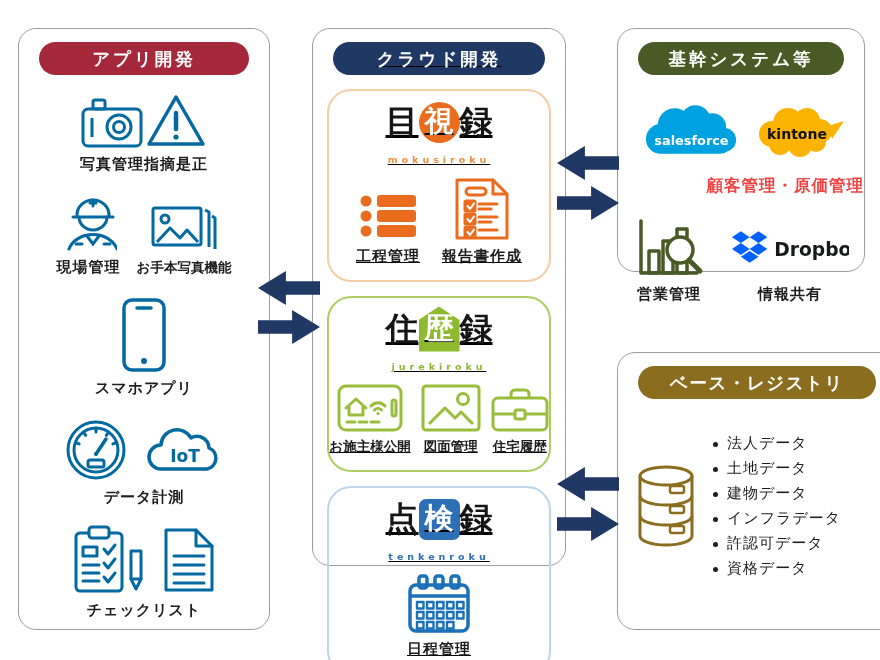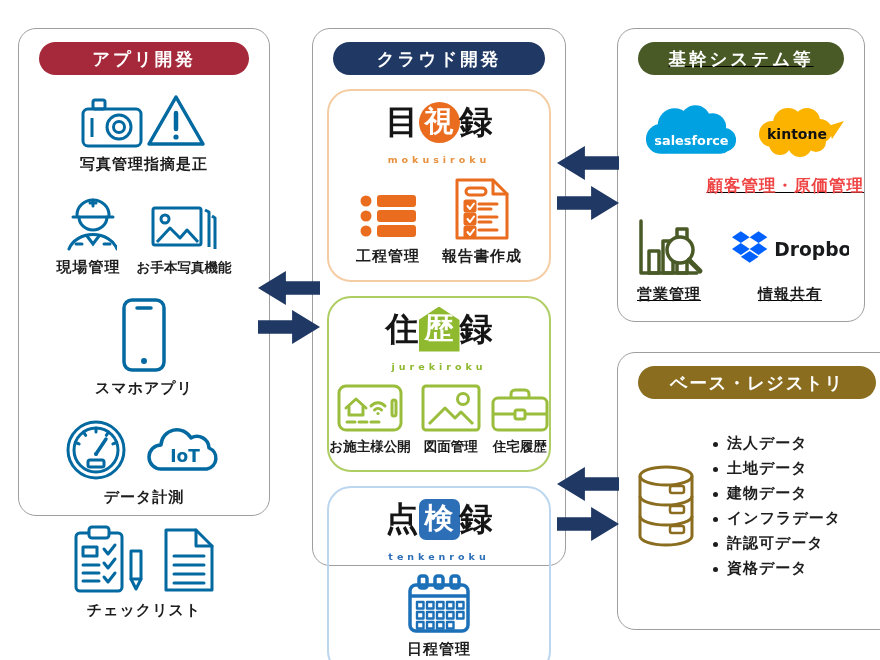--- a/index.html
+++ b/index.html
@@ -1,21 +1,21 @@
 <!DOCTYPE html>
 <html><head>
 <meta charset="utf-8">
 <style>
   html,body{margin:0;padding:0;background:#fff;}
   body{font-family:"DejaVu Sans","Liberation Sans",sans-serif;}
   .canvas{position:relative;width:880px;height:660px;background:#fff;overflow:hidden;}
   .panel{position:absolute;background:#fff;border:1.6px solid #9e9e9e;border-radius:18px;box-sizing:border-box;}
-  #panel-left{left:18px;top:28px;width:252px;height:488px;}
-  #panel-center{left:312px;top:28px;width:254px;height:538px;}
-  #panel-right-top{left:617px;top:28px;width:248px;height:294px;text-decoration:underline;}
+  #panel-left{left:18px;top:28px;width:252px;height:602px;}
+  #panel-center{left:312px;top:28px;width:254px;height:538px;text-decoration:underline;}
+  #panel-right-top{left:617px;top:28px;width:248px;height:244px;}
   #panel-right-bottom{left:617px;top:352px;width:280px;height:278px;}
   .pill{height:33px;border-radius:18px;color:#fff;font-weight:bold;font-size:17.5px;
         display:flex;align-items:center;justify-content:center;letter-spacing:3px;margin:13px 20px 0;}
   .pill.red{background:#A5293A;}
   .pill.navy{background:#1F3864;}
   .pill.green{background:#4A5A26;}
   .pill.gold{background:#8A6D1E;letter-spacing:1.5px;}
   
   .arrow{position:absolute;width:62px;height:34px;background:#1F3864;}
   .arrow.left{clip-path:polygon(0 50%,45% 0,45% 30%,100% 30%,100% 70%,45% 70%,45% 100%);}
@@ -51,21 +51,21 @@
   .dgreen-ic{color:#4A5A26;}
   .gold-ic{color:#8A6D1E;}
   
   .rt-row1{display:flex;justify-content:center;align-items:center;gap:10px;margin-top:24px;height:64px;}
   .rt-caption{text-align:right;font-size:16.5px;font-weight:bold;color:#ef4444;margin-top:12px;letter-spacing:1px;}
   .rt-row2{display:flex;justify-content:center;align-items:flex-end;gap:26px;margin-top:20px;}
   .rt-row2 .icon{height:62px;display:flex;align-items:center;justify-content:center;}
   
   .reg-body{display:flex;align-items:center;gap:14px;margin-top:32px;padding:0 14px 0 18px;}
   .reg-list{list-style:none;margin:0;padding:0;}
-  .reg-list li{position:relative;padding-left:17px;font-size:15px;font-weight:bold;color:#1d1d1d;line-height:25px;letter-spacing:1px;white-space:nowrap;}
+  .reg-list li{position:relative;padding-left:17px;font-size:15px;font-weight:normal;color:#1d1d1d;line-height:25px;letter-spacing:1px;white-space:nowrap;}
   .reg-list li::before{content:"";position:absolute;left:3px;top:10.5px;width:5px;height:5px;border-radius:50%;background:#1d1d1d;}
   svg{display:block;}
   svg text{font-family:"DejaVu Sans","Liberation Sans",sans-serif;}
 </style>
 </head>
 <body>
 
 <div class="canvas">
 
   <section class="panel" id="panel-left">

